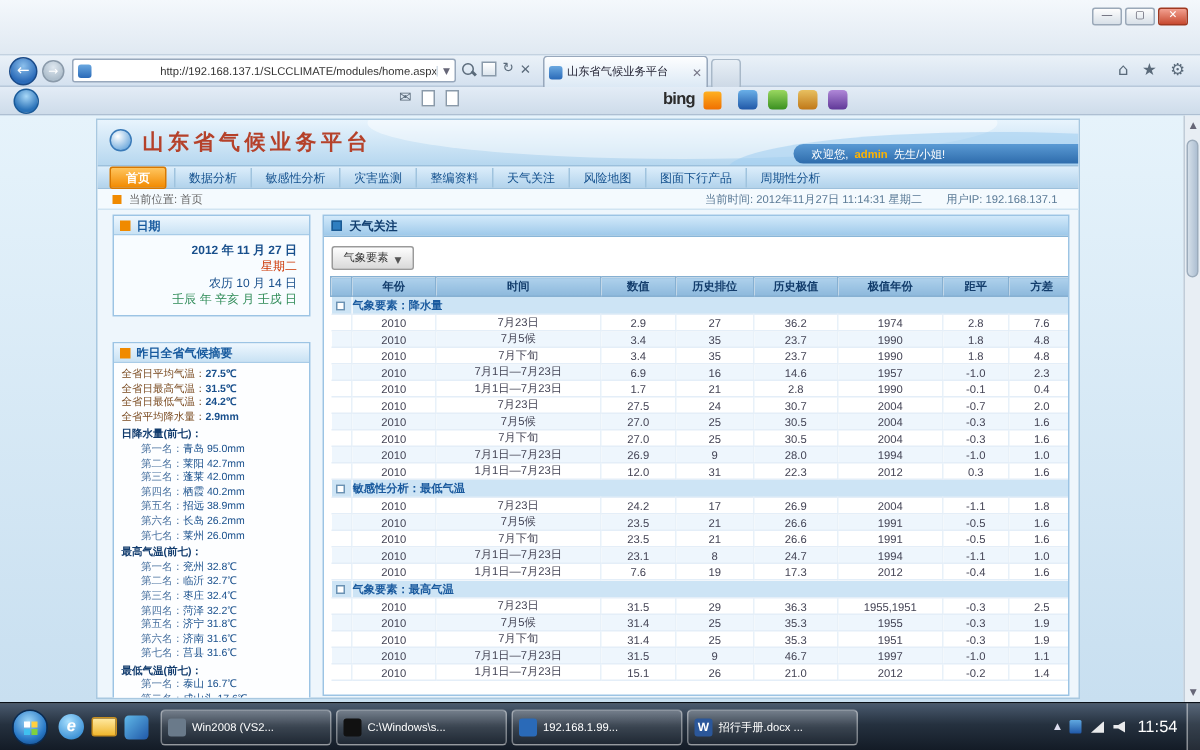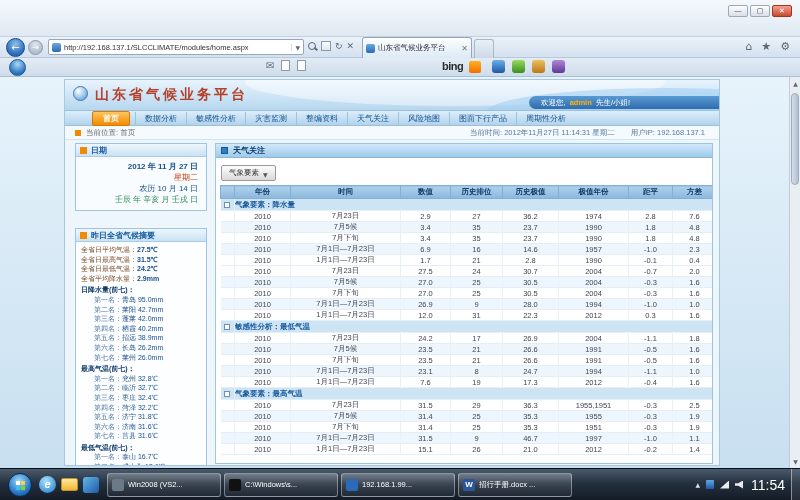--- a/index.html
+++ b/index.html
@@ -12,21 +12,21 @@
   .win-controls { position:absolute; top:5px; right:8px; display:flex; gap:2px; }
   .win-btn { width:20px; height:12px; border:1px solid #9aa8b8; border-radius:2px; background:linear-gradient(#fdfdfd,#d8e0e8); font-size:7px; line-height:10px; text-align:center; color:#445; }
   .win-btn.close { background:linear-gradient(#f2a090,#c84a30); color:#fff; border-color:#a03820; }
 
   
   .chrome1 { position:absolute; top:37px; left:0; width:800px; height:21px; background:linear-gradient(#eaf1f8,#d4e1ef); border-bottom:1px solid #b8c8da; }
   .back-btn { position:absolute; top:38px; left:6px; width:19px; height:19px; border-radius:50%; background:radial-gradient(circle at 50% 30%,#8cc0ec,#2a6ab8 70%); border:1px solid #1a4a88; color:#fff; font-size:10px; line-height:17px; text-align:center; }
   .fwd-btn { position:absolute; top:40px; left:28px; width:15px; height:15px; border-radius:50%; background:radial-gradient(circle at 50% 30%,#dfe8f0,#aebecc 70%); border:1px solid #8a9aaa; color:#fff; font-size:8px; line-height:13px; text-align:center; }
   .addr { position:absolute; top:39px; left:48px; width:256px; height:16px; background:#fff; border:1px solid #98a8bc; border-radius:2px; display:flex; align-items:center; font-size:7.5px; color:#333; }
   .addr .favicon { width:9px; height:9px; margin:0 3px; background:linear-gradient(#6aa8e0,#2a6ab8); border-radius:2px; flex:none; }
-  .addr .url { flex:1; overflow:hidden; white-space:nowrap; }
+  .addr .url { flex:1; overflow:hidden; white-space:nowrap;text-align:right; }
   .addr .caret { flex:none; font-size:6px; color:#667; padding:0 3px; border-left:1px solid #d4dde6; }
   .addr-tools { position:absolute; top:40px; left:308px; display:flex; gap:4px; align-items:center; }
   .mag { position:relative; width:9px; height:9px; }
   .mag::before { content:""; position:absolute; top:0; left:0; width:6px; height:6px; border:1.5px solid #5a6a7a; border-radius:50%; }
   .mag::after { content:""; position:absolute; left:6px; top:6px; width:4px; height:1.5px; background:#5a6a7a; transform:rotate(45deg); }
   .mini-btn { font-size:9px; color:#5a6a7a; line-height:12px; }
   .compat { width:10px; height:10px; border:1px solid #8a9aaa; background:linear-gradient(#fff,#dde6ee); }
   .tab { position:absolute; top:37px; left:362px; width:110px; height:21px; background:linear-gradient(#fdfeff,#dce9f5); border:1px solid #98a8bc; border-bottom:none; border-radius:3px 3px 0 0; display:flex; align-items:center; font-size:7.5px; color:#223; padding:0 3px; }
   .tab .favicon { width:9px; height:9px; background:linear-gradient(#6aa8e0,#2a6ab8); border-radius:2px; margin-right:3px; flex:none; }
   .tab .ttl { flex:1; overflow:hidden; white-space:nowrap; text-overflow:ellipsis; }
@@ -52,21 +52,21 @@
   .content { position:absolute; top:2px; left:64px; width:656px; height:387px; background:#eef6fc; border:1px solid #a8c8e0; overflow:hidden; }
 
   .banner { position:absolute; top:0; left:0; right:0; height:30px; background:linear-gradient(#e8f4fd,#b6d7ef); overflow:hidden; }
   .wave1 { position:absolute; top:-22px; left:180px; width:420px; height:48px; border-radius:50%; background:rgba(255,255,255,.45); }
   .wave2 { position:absolute; top:8px; left:420px; width:360px; height:50px; border-radius:50%; background:rgba(160,205,240,.55); }
   .site-logo { position:absolute; top:6px; left:8px; width:15px; height:15px; border-radius:50%; background:radial-gradient(circle at 35% 30%,#fff,#4a94d4); border:1px solid #3a7ab8; }
   .page-title { position:absolute; left:30px; top:6px; font-size:14px; font-weight:bold; color:#b5412a; letter-spacing:3px; }
   .welcome { position:absolute; right:0; bottom:1px; width:190px; height:13px; background:linear-gradient(#5a9ad4,#2e6cac); border-radius:7px 0 0 7px; color:#fff; font-size:7.5px; line-height:13px; padding-left:12px; white-space:nowrap; }
   .welcome .usr { color:#ffb400; font-weight:bold; padding:0 2px; }
 
-  .nav { position:absolute; top:30px; left:0; right:0; height:16px; background:linear-gradient(#ddeefb,#b2d3ec); border-top:1px solid #9cc0dc; border-bottom:1px solid #9cc0dc; display:flex; align-items:center; padding-left:27px; }
+  .nav { position:absolute; top:30px; left:0; right:0; height:16px; background:linear-gradient(#ddeefb,#b2d3ec); border-top:1px solid #9cc0dc; border-bottom:1px solid #9cc0dc; display:flex; align-items:center; padding-left:8px; }
   .nav-item { font-size:8px; color:#14518e; padding:1px 9px; border-left:1px solid #9fc3de; cursor:pointer; white-space:nowrap; }
   .nav-item:first-child { border-left:none; }
   .nav-item.active { background:linear-gradient(#ffc55e,#f28a00); color:#fff; border:1px solid #d87800; border-radius:2px; font-weight:bold; margin-right:5px; padding:1px 10px; }
 
   .crumbs { position:absolute; top:46px; left:0; right:0; height:14px; background:#f4fafe; border-bottom:1px solid #d0e4f2; font-size:7.5px; color:#666; display:flex; align-items:center; }
   .crumb-ico { width:6px; height:6px; background:#f08a00; margin:0 5px 0 10px; flex:none; }
   .status { margin-left:auto; display:flex; gap:16px; padding-right:14px; color:#5a7a96; white-space:nowrap; }
 
   .body-row { position:absolute; top:60px; left:0; right:0; bottom:0; }
   .sidebar { position:absolute; left:10px; top:3px; width:132px; }
@@ -111,21 +111,21 @@
   .ql-media { width:16px; height:16px; border-radius:3px; background:linear-gradient(135deg,#60b8e8,#2058a8); }
   .task-btns { display:flex; gap:3px; }
   .task-btn { width:114px; height:24px; background:linear-gradient(rgba(255,255,255,.28),rgba(255,255,255,.10) 50%,rgba(255,255,255,.04)); border:1px solid rgba(255,255,255,.38); border-radius:3px; display:flex; align-items:center; font-size:7.5px; color:#fff; padding:0 4px; gap:4px; overflow:hidden; }
   .task-ico { width:12px; height:12px; border-radius:2px; flex:none; font-size:8px; color:#fff; text-align:center; line-height:12px; font-weight:bold; }
   .task-label { overflow:hidden; white-space:nowrap; }
   .tray { margin-left:auto; display:flex; align-items:center; gap:6px; color:#fff; }
   .tray-up { font-size:6px; color:#dde; }
   .tray-net { width:9px; height:8px; background:linear-gradient(to top,#fff 0,#fff 100%); clip-path:polygon(0 100%,100% 0,100% 100%); opacity:.9; }
   .tray-vol { width:8px; height:8px; background:#fff; clip-path:polygon(0 35%,40% 35%,100% 0,100% 100%,40% 65%,0 65%); opacity:.9; }
   .tray-flag { width:8px; height:9px; background:linear-gradient(#60a8e0,#2058a8); border-radius:1px; }
-  .clock { font-size:14px; padding:0 6px 0 2px; }
+  .clock { font-size:11px; padding:0 6px 0 2px; }
   .show-desktop { width:9px; height:32px; border-left:1px solid rgba(255,255,255,.45); background:rgba(255,255,255,.08); flex:none; }
 </style>
 </head>
 <body>
 
 <div class="screen">
 
   <div class="desktop-strip">
     <div class="win-controls">
       <div class="win-btn">—</div>

